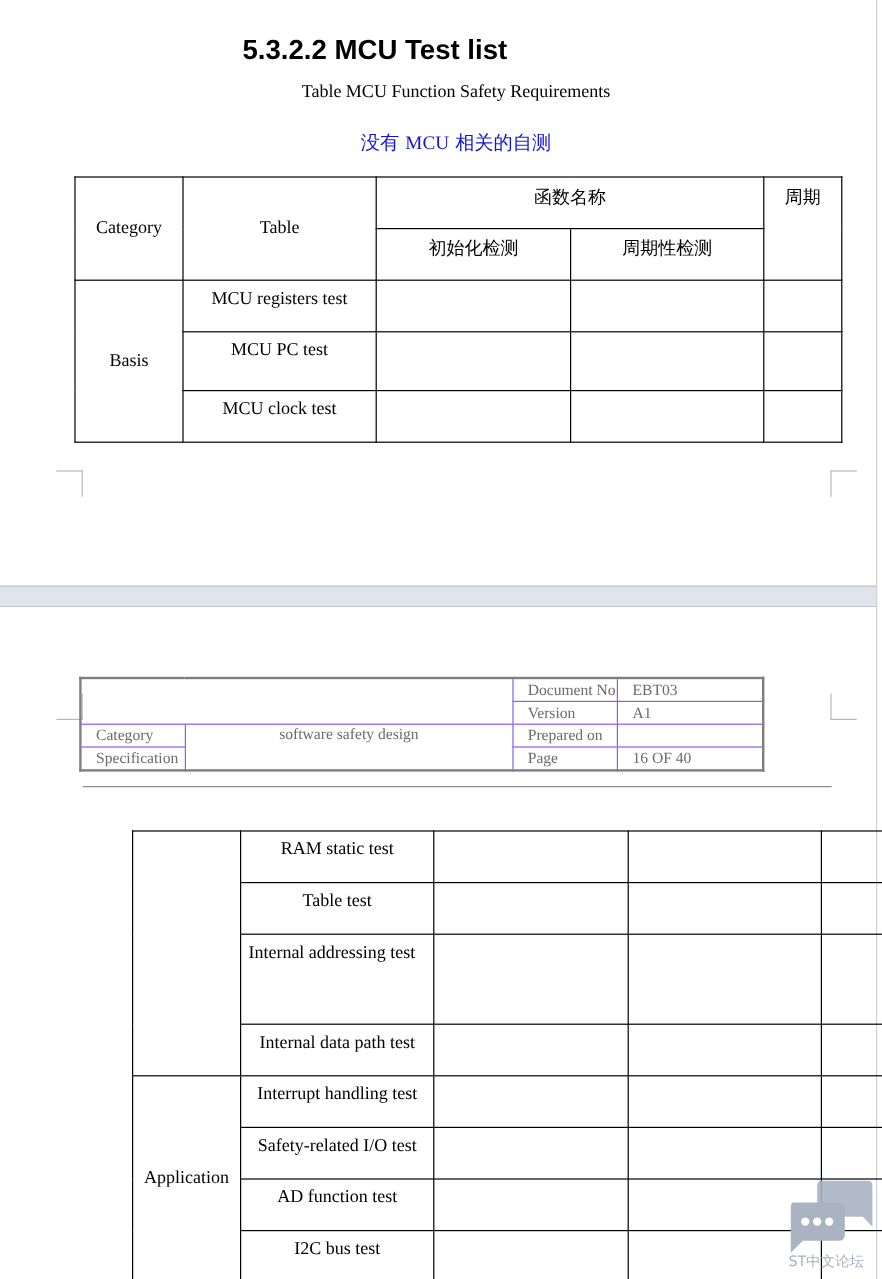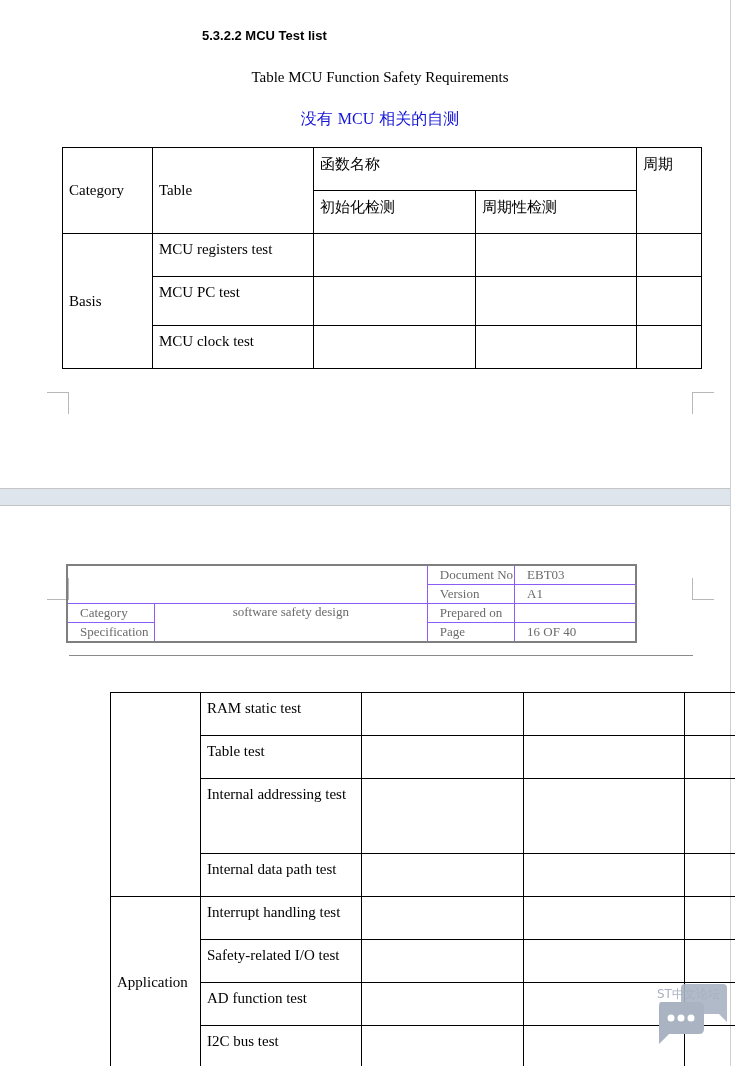--- a/index.html
+++ b/index.html
@@ -3,39 +3,39 @@
 <meta charset="utf-8">
 <style>
   html, body { margin:0; padding:0; }
   body { width:735px; height:1066px; position:relative; background:#ffffff; overflow:hidden; font-family:"Liberation Serif", serif; color:#000; }
   .page { position:absolute; left:0; width:731px; background:#fff; }
   .page1 { top:0; height:488px; }
   .page2 { top:506px; height:560px; }
   .right-edge { position:absolute; right:0; top:0; width:4px; height:1066px; background:#fff; border-left:1px solid #d0d0d0; }
   .gap { position:absolute; left:0; top:488px; width:735px; height:18px; background:#dfe5ec; border-top:1px solid #c4c4c4; border-bottom:1px solid #c4c4c4; box-sizing:border-box; }
 
-  .heading { position:absolute; left:202px; top:28px; font-family:"Liberation Sans", sans-serif; font-weight:bold; font-size:13px; }
+  .heading { position:absolute; left:202px; top:28px; font-family:"Liberation Sans", sans-serif; font-weight:bold; font-size:23px; }
   .caption { position:absolute; left:0; width:760px; text-align:center; top:69px; font-size:15px; }
   .note { position:absolute; left:0; width:760px; text-align:center; top:109px; font-size:16px; color:#1414d8; font-family:"DejaVu Sans", sans-serif; }
   .note .latin { font-family:"Liberation Serif", serif; }
 
   table.grid { position:absolute; border-collapse:collapse; table-layout:fixed; font-size:15px; }
-  table.grid td { border:1px solid #000; vertical-align:top; padding:7px 6px 0 6px; box-sizing:border-box; }
+  table.grid td { border:1px solid #000; vertical-align:top; padding:7px 6px 0 6px; box-sizing:border-box;text-align:center; }
   table.grid td.mid { vertical-align:middle; padding-top:0; }
   table.grid td.center { }
   .cjk { font-family:"DejaVu Sans", sans-serif; font-size:15px; }
 
   .corner { position:absolute; width:22px; height:22px; box-sizing:border-box; border-color:#b8b8b8; border-style:solid; border-width:0; }
 
   table.hdr { position:absolute; left:66px; top:564px; border-collapse:collapse; table-layout:fixed; border:2px solid #7f7f7f; font-size:13px; color:#6b6b6b; }
   table.hdr td { border:1px solid #8b5cf6; padding:0 12px; height:18px; line-height:16px; white-space:nowrap; overflow:hidden; }
   .hr { position:absolute; left:69px; top:655px; width:624px; height:1px; background:#8a8a8a; }
 
   .watermark { position:absolute; left:655px; top:982px; width:75px; height:80px; }
-  .wm-text { position:absolute; left:657px; top:986px; font-family:"DejaVu Sans", sans-serif; font-size:12px; color:#a8b1bf; }
+  .wm-text { position:absolute; left:657px; top:1043px; font-family:"DejaVu Sans", sans-serif; font-size:12px; color:#a8b1bf; }
 </style>
 </head>
 <body>
 
 <div class="page page1"></div>
 <div class="gap"></div>
 <div class="page page2"></div>
 <div class="right-edge"></div>
 
 <div class="heading">5.3.2.2 MCU  Test list</div>

